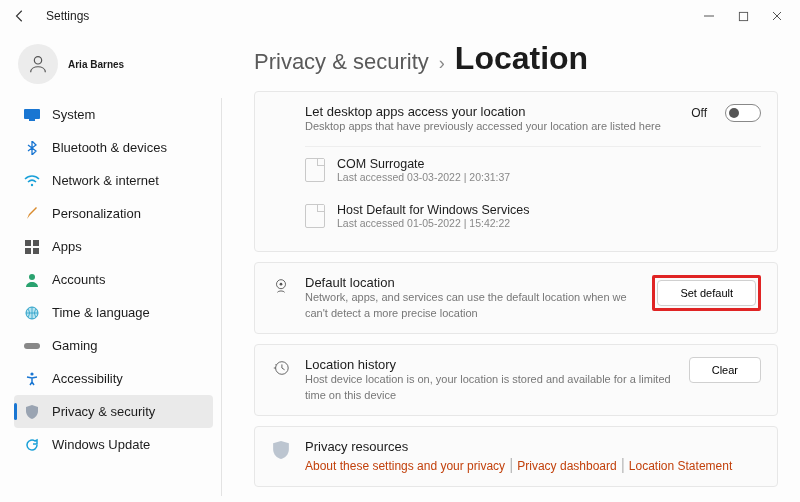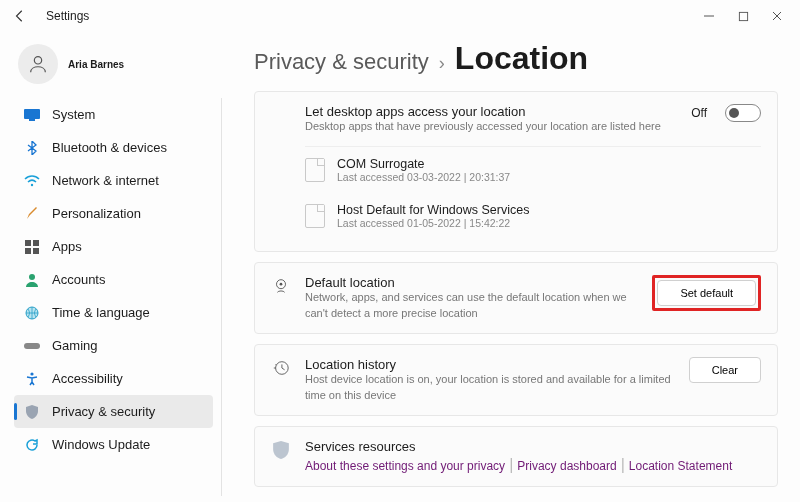--- a/index.html
+++ b/index.html
@@ -51,21 +51,21 @@
 .appinfo .appsub { font-size:10.5px; color:#888; }
 
 .toggle { width:36px; height:18px; border-radius:10px; border:1px solid #888; background:#fff; position:relative; }
 .toggle .knob { position:absolute; left:3px; top:3px; width:10px; height:10px; border-radius:50%; background:#555; }
 .toggle-wrap { display:flex; align-items:center; gap:18px; }
 .toggle-label { font-size:12px; }
 
 .btn { border:1px solid #d0d0d0; background:#fff; border-radius:4px; padding:6px 22px; font-size:11px; cursor:pointer; }
 .highlight-box { border:3px solid #e02424; padding:2px; border-radius:2px; }
 
-.links a { color:#701a75; text-decoration:none; font-size:12px; }
+.links a { color:#c2410c; text-decoration:none; font-size:12px; }
 .links .divider { color:#bbb; margin:0 4px; }
 
 .footlinks { margin-top:8px; }
 .footrow { display:flex; align-items:center; gap:10px; padding:6px 2px; }
 .footrow .fl-icon { width:18px; display:flex; justify-content:center; }
 .footrow a { color:#0067c0; text-decoration:none; font-size:12.5px; }
 
 svg { display:block; }
 </style>
 </head>
@@ -294,21 +294,21 @@
     </div>
 
     <div class="card">
       <div class="cardrow">
         <div class="cicon">
           <svg width="16" height="18" viewBox="0 0 14 16">
               <path d="M7 0l7 2v5c0 5-3.5 8-7 9-3.5-1-7-4-7-9V2z" fill="#bcc5d0"></path>
             </svg>
         </div>
         <div class="ctext">
-          <div class="ctitle">Services resources</div>
+          <div class="ctitle">Privacy resources</div>
           <div class="links" style="margin-top:2px;">
             <a href="#">About these settings and your privacy</a><span class="divider">|</span><a href="#">Privacy dashboard</a><span class="divider">|</span><a href="#">Location Statement</a>
           </div>
         </div>
       </div>
     </div>
 
     <div class="footlinks">
       <div class="footrow">
         <span class="fl-icon">

